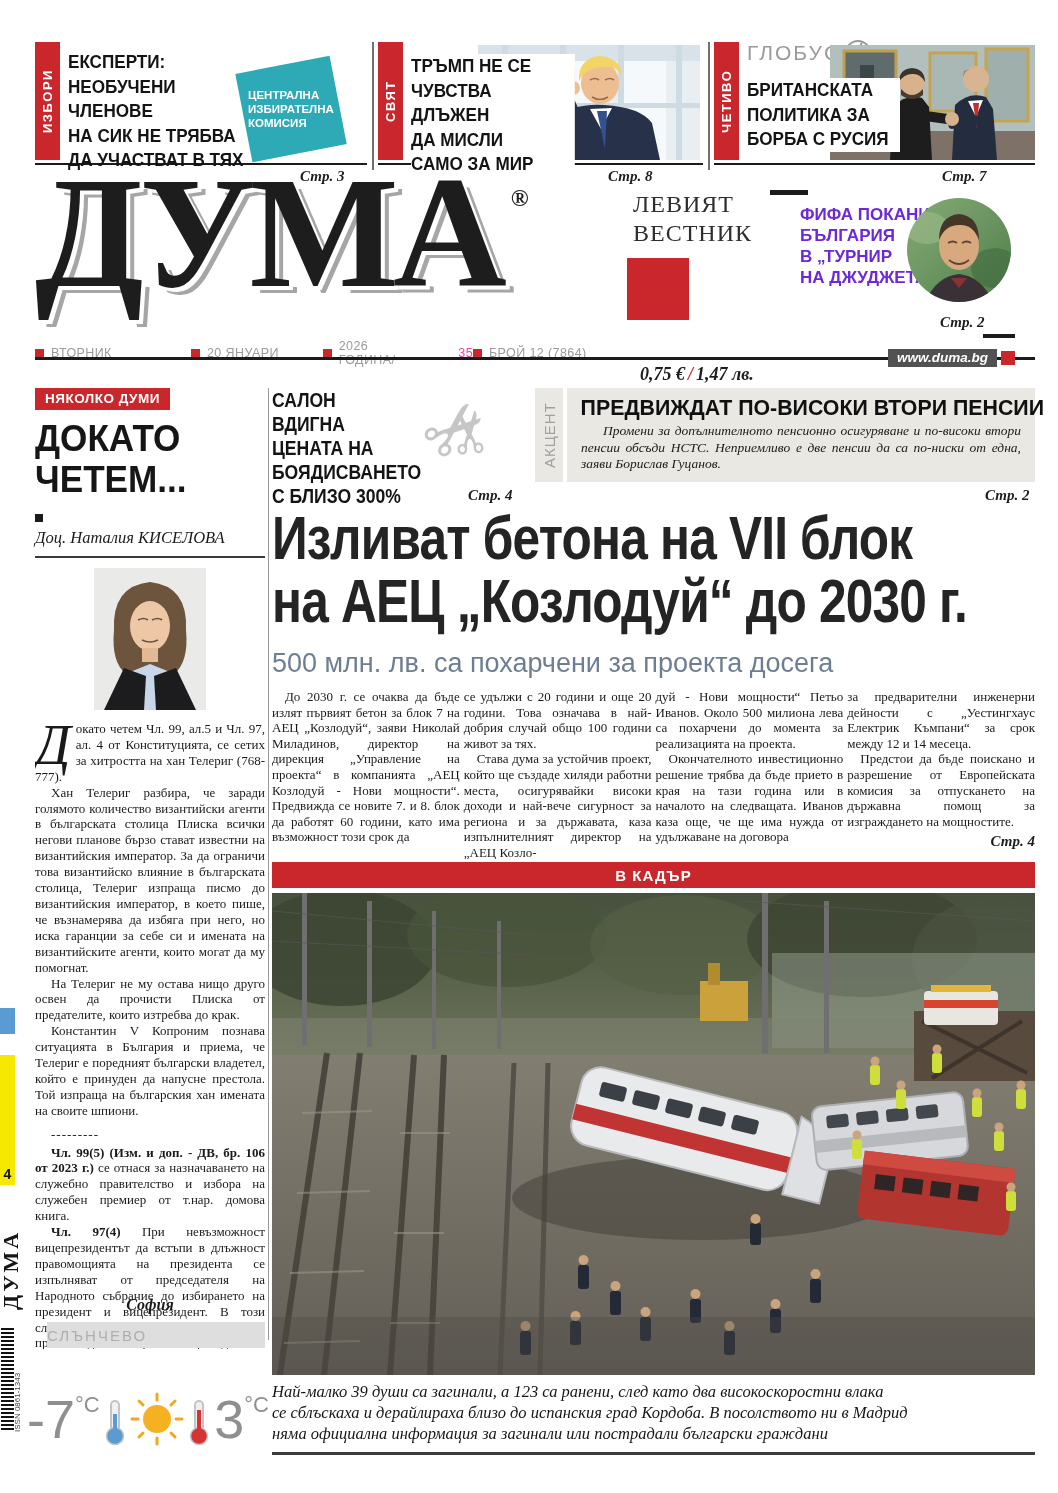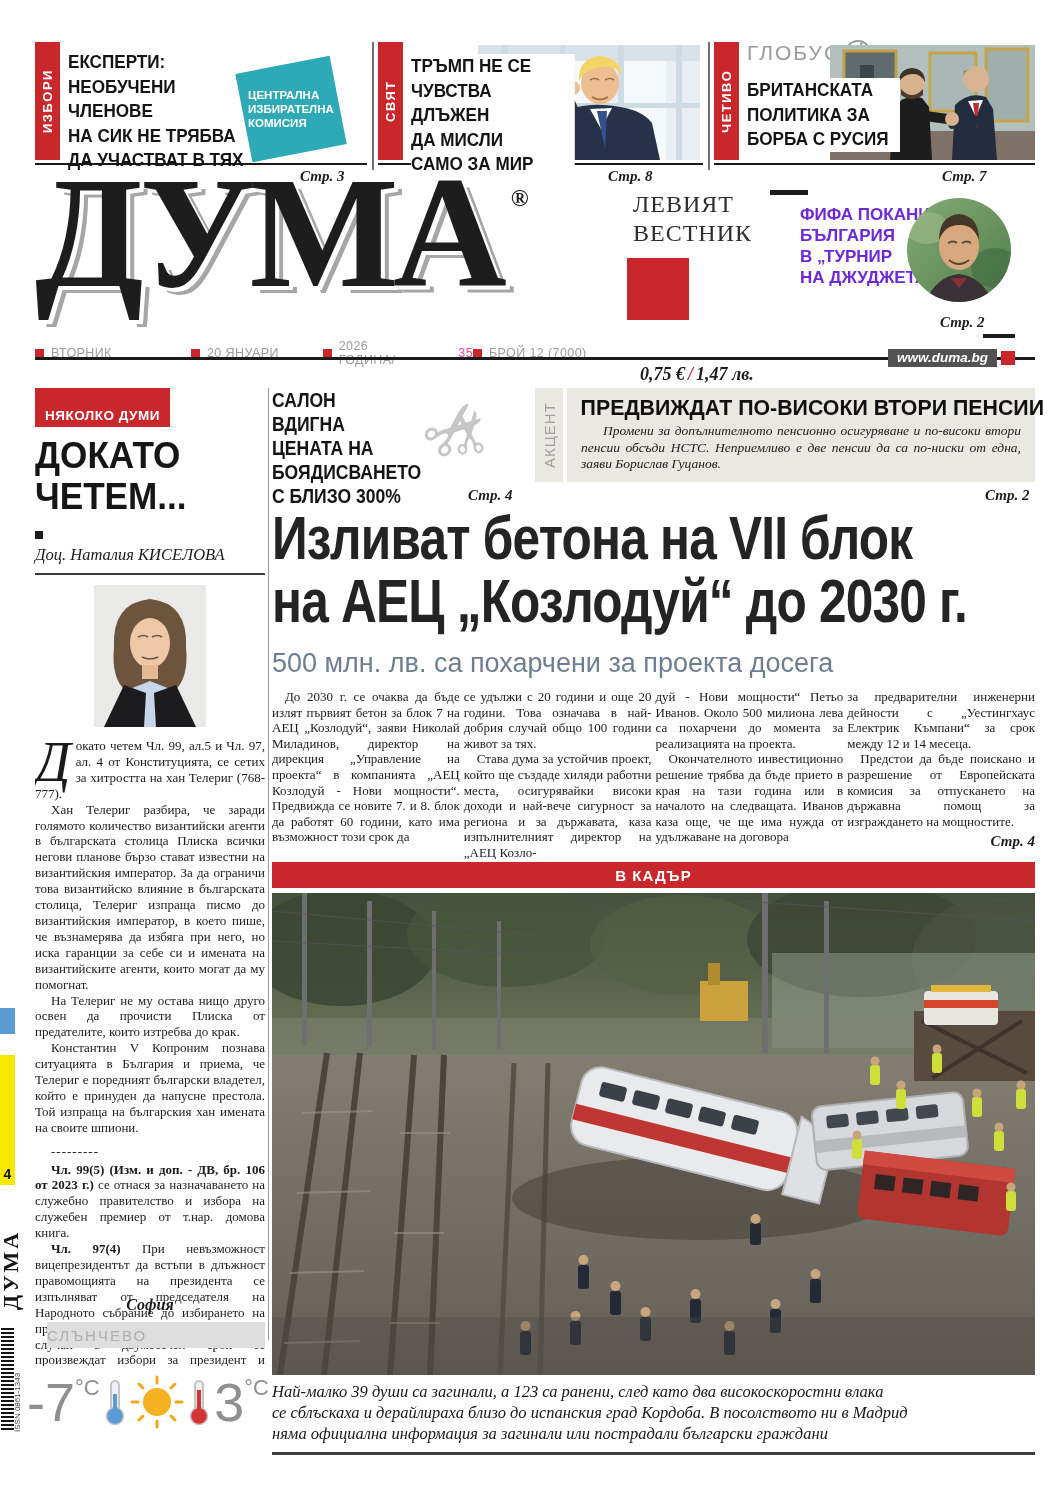--- a/index.html
+++ b/index.html
@@ -56,39 +56,39 @@
   .dl-sq { width:9px; height:9px; background:#c9272b; margin-right:7px; display:inline-block; }
   .dl-accent { color:#ec4899;margin-left:32px; }
   .site-badge { position:absolute; left:888px; top:349px; display:flex; align-items:center; z-index:3; }
   .site-badge .lbl { background:#525252; color:#fff; font-family:"Liberation Sans", sans-serif;
                      font-weight:bold; font-style:italic; font-size:13.5px; padding:1px 9px 2px; }
   .site-badge .sq { width:14px; height:14px; background:#c9272b; margin-left:4px; }
 
   
   .op-col { position:absolute; left:35px; top:388px; width:230px; height:1072px; }
   .op-badge { display:inline-block; background:#c9272b; color:#fff; font-family:"Liberation Sans", sans-serif;
-              font-weight:bold; font-size:13.5px; letter-spacing:.5px; padding:20px 10px 4px; }
+              font-weight:bold; font-size:13.5px; letter-spacing:.5px; padding:3px 10px 4px; }
   .op-title { margin-top:8px; font-family:"Liberation Sans", sans-serif; font-weight:bold; font-size:37px;
               line-height:41px; color:#161616; white-space:pre-line; transform:scaleX(.95); transform-origin:left top; }
   .op-bullet { width:8px; height:8px; background:#1b1b1b; margin-top:14px; }
   .op-author { margin-top:6px; font-style:italic; font-size:16.5px; }
   .op-rule { margin-top:8px; height:2px; background:#3a3a3a; }
   .op-photo { margin:10px auto 0; width:112px; height:142px; overflow:hidden; display:block; }
   .op-article { margin-top:11px; font-size:13px; line-height:15.9px; text-align:justify; max-height:628px; overflow:hidden; }
   .op-article p { text-indent:16px; }
   .op-lead { text-indent:0 !important; }
   .dropcap { float:left; font-size:56px; line-height:44px; padding:2px 5px 0 0; font-style:italic; }
   .op-dashes { margin:8px 0 2px 16px; letter-spacing:1px; }
   .law b { font-weight:bold; }
   .city { position:absolute; bottom:146px; width:100%; text-align:center; font-weight:bold; font-style:italic; font-size:16px; }
   .cond-bar { position:absolute; bottom:112px; left:12px; right:0; height:26px; background:#dedede;
               display:flex; align-items:center; }
   .cond-bar span { color:#aeaeae; font-family:"Liberation Sans", sans-serif; font-size:15px; letter-spacing:2px; }
   .weather-row { position:absolute; bottom:14px; left:-8px; right:-4px; height:88px; display:flex;
-                 align-items:center; justify-content:space-between; }
+                 align-items:flex-end; justify-content:space-between; }
   .temp { font-family:"Liberation Sans", sans-serif; font-weight:300; font-size:54px; color:#8f8f8f; line-height:1; }
   .temp .deg { font-size:22px; vertical-align:26px; }
 
   
   .tab-blue { position:absolute; left:0; top:1008px; width:15px; height:26px; background:#5b9bd4; }
   .tab-yellow { position:absolute; left:0; top:1055px; width:15px; height:130px; background:#f6e800; }
   .tab-yellow span { position:absolute; bottom:3px; width:100%; text-align:center; color:#111;
                      font-family:"Liberation Sans", sans-serif; font-weight:bold; font-size:14px; }
   .v-duma { position:absolute; left:-2px; top:1192px; height:118px; width:22px; writing-mode:vertical-rl;
             transform:rotate(180deg); font-weight:bold; font-size:22px; letter-spacing:3px; color:#161616; }
@@ -284,21 +284,21 @@
         <span class="dl-sq"></span>
         <span>20 ЯНУАРИ</span>
       </div>
     <div class="dl-item" style="width:150px;">
         <span class="dl-sq"></span>
         <span>2026 ГОДИНА/</span>
         <span class="dl-accent">35</span>
       </div>
     <div class="dl-item" style="width:180px;">
         <span class="dl-sq"></span>
-        <span>БРОЙ 12 (7000)</span>
+        <span>БРОЙ 12 (7864)</span>
       </div>
   </div>
   <div class="hline" style="left:35px; top:357px; width:1000px; height:3px;"></div>
   <div class="site-badge">
     <span class="lbl">www.duma.bg</span>
     <span class="sq"></span>
   </div>
 
   <div class="tab-blue"></div>
   <div class="tab-yellow">

